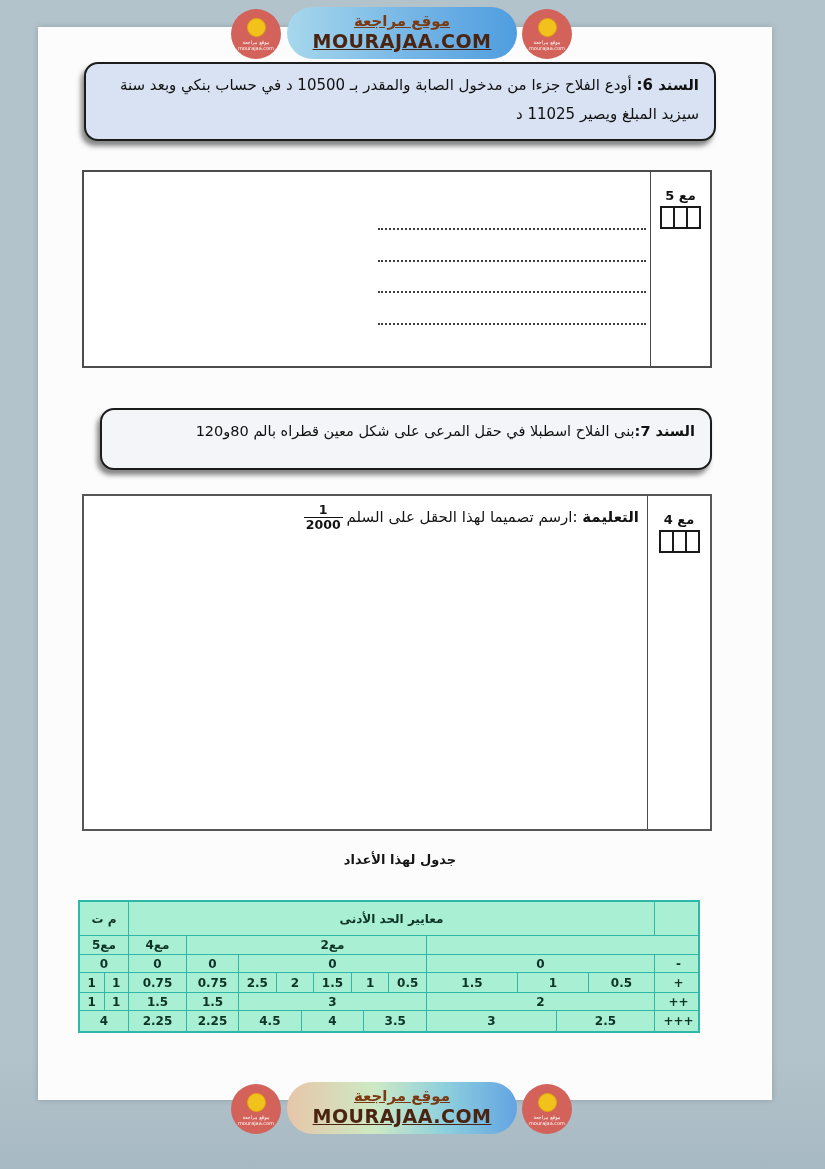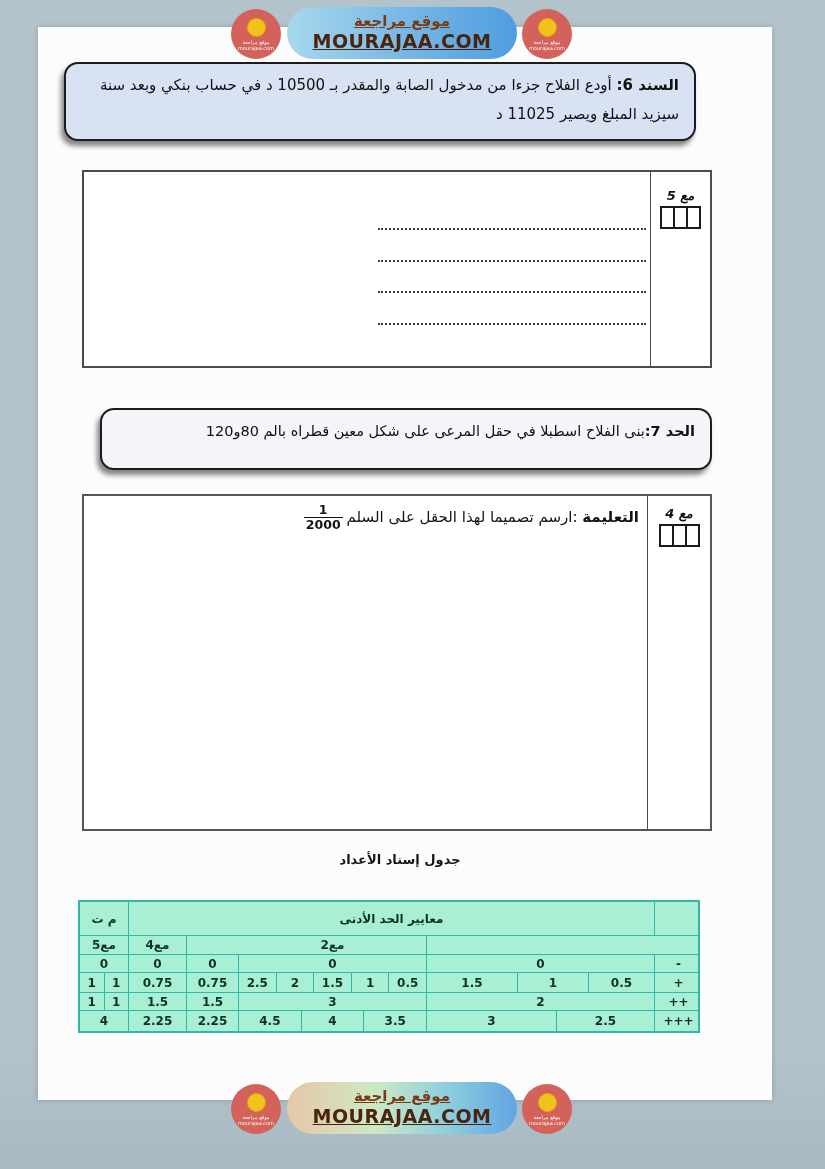--- a/index.html
+++ b/index.html
@@ -47,34 +47,34 @@
     border:1px solid #e3a90c; margin-bottom:2px;
   }
   .logo-tiny { font-size:5px; color:#fff; text-align:center; line-height:1.2; direction:rtl; }
 
   
   .sanad {
     position:absolute; border:2px solid #1c1c1c; border-radius:14px;
     padding:7px 15px 0 15px; font-size:15px; line-height:1.95; color:#101010;
     text-align:right; box-shadow:-3px 5px 5px rgba(35,35,35,.55);
   }
-  .sanad-6 { left:64px;  top:62px;  width:632px; height:79px; background:#d9e2f3; }
+  .sanad-6 { left:84px;  top:62px;  width:632px; height:79px; background:#d9e2f3; }
   .sanad-7 { left:100px; top:408px; width:612px; height:62px; background:#f3f5f9; font-size:14.5px; }
   .sanad b { font-weight:bold; }
 
   
   .frame { position:absolute; background:#fff; display:flex; flex-direction:row; }
   .frame-1 { left:82px; top:170px; width:630px; height:198px; border:2px solid #4c4c4c; }
   .frame-2 { left:82px; top:494px; width:630px; height:337px; border:2px solid #565656; }
   .score-col {
     flex:0 0 60px; border-left:1.5px solid #4c4c4c;
     display:flex; flex-direction:column; align-items:center; padding-top:16px;
   }
-  .frame-2 .score-col { flex-basis:63px; padding-top:10px; }
-  .score-label { font-size:13px; font-weight:bold; color:#111; margin-bottom:3px;font-style:italic; }
+  .frame-2 .score-col { flex-basis:63px; padding-top:16px; }
+  .score-label { font-size:13px; font-weight:bold; color:#111; margin-bottom:3px; }
   .score-grid { display:flex; direction:ltr; }
   .score-cell { width:15px; height:23px; border:2px solid #1a1a1a; background:#fff; margin-left:-2px; }
   .score-cell:first-child { margin-left:0; }
   .frame-main { flex:1 1 auto; position:relative; }
   .instr { padding:7px 8px 0 10px; font-size:15px; color:#141414; text-align:right; }
   .instr b { font-weight:bold; }
   .dotline {
     position:absolute; right:4px; width:268px; height:2px;
     border-bottom:2.5px dotted #3d3d3d;
   }
@@ -144,21 +144,21 @@
   </div>
   <div class="frame-main">
     <div class="dotline" style="top:56px"></div>
     <div class="dotline" style="top:88px"></div>
     <div class="dotline" style="top:119px"></div>
     <div class="dotline" style="top:151px"></div>
   </div>
 </div>
 
 <div class="sanad sanad-7">
-  <b>الحد 7:</b><span>بنى الفلاح اسطبلا في حقل المرعى على شكل معين قطراه بالم 80و120</span>
+  <b>السند 7:</b><span>بنى الفلاح اسطبلا في حقل المرعى على شكل معين قطراه بالم 80و120</span>
 </div>
 
 <div class="frame frame-2">
   <div class="score-col">
     <div class="score-label">مع 4</div>
     <div class="score-grid">
       <div class="score-cell"></div>
       <div class="score-cell"></div>
       <div class="score-cell"></div>
     </div>
@@ -166,21 +166,21 @@
   <div class="frame-main">
     <div class="instr">
       <b>التعليمة</b><span> :ارسم تصميما لهذا الحقل على السلم</span><span class="frac">
           <span class="num">1</span>
           <span class="den">2000</span>
         </span>
     </div>
   </div>
 </div>
 
-<div class="table-title">جدول إسناد الأعداد</div>
+<div class="table-title">جدول لهذا الأعداد</div>
 <div class="gtable" id="gtable">
     <div class="t-row" style="height: 34px;">
       <div class="t-cell" style="flex: 0 0 49px;">م ت</div>
       <div class="t-cell" style="flex: 0 0 526px;">معايير الحد الأدنى</div>
       <div class="t-cell" style="flex: 0 0 47px;"></div>
     </div>
     <div class="t-row" style="height: 19px;">
       <div class="t-cell" style="flex: 0 0 49px;">مع5</div>
       <div class="t-cell" style="flex: 0 0 58px;">مع4</div>
       <div class="t-cell" style="flex: 0 0 52px; margin-top: 24px;">مع3</div>

